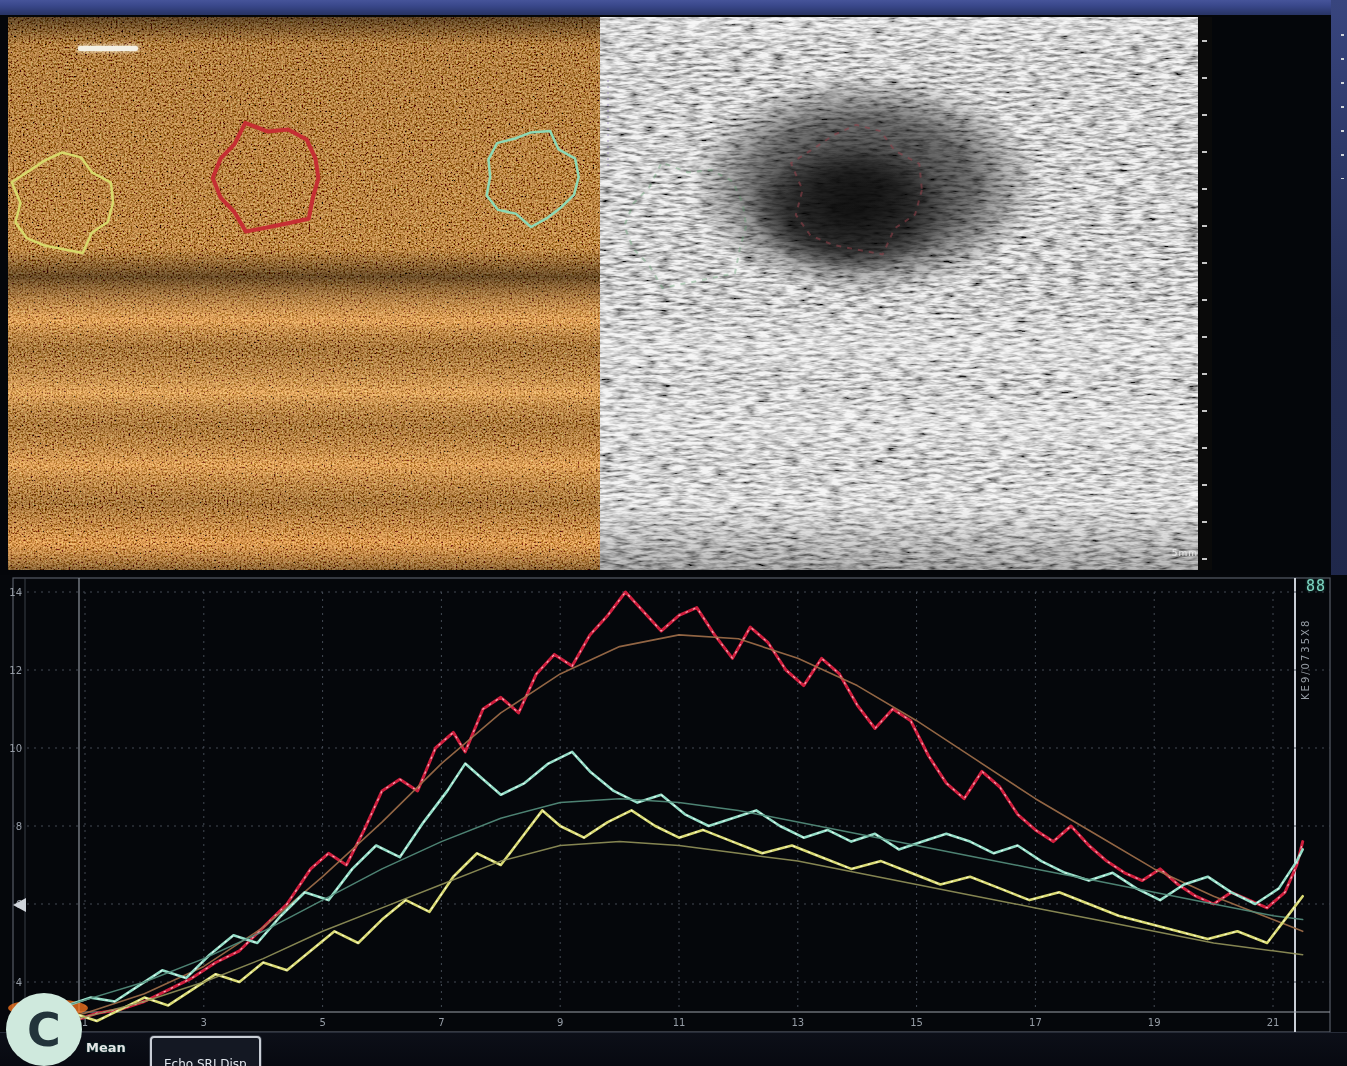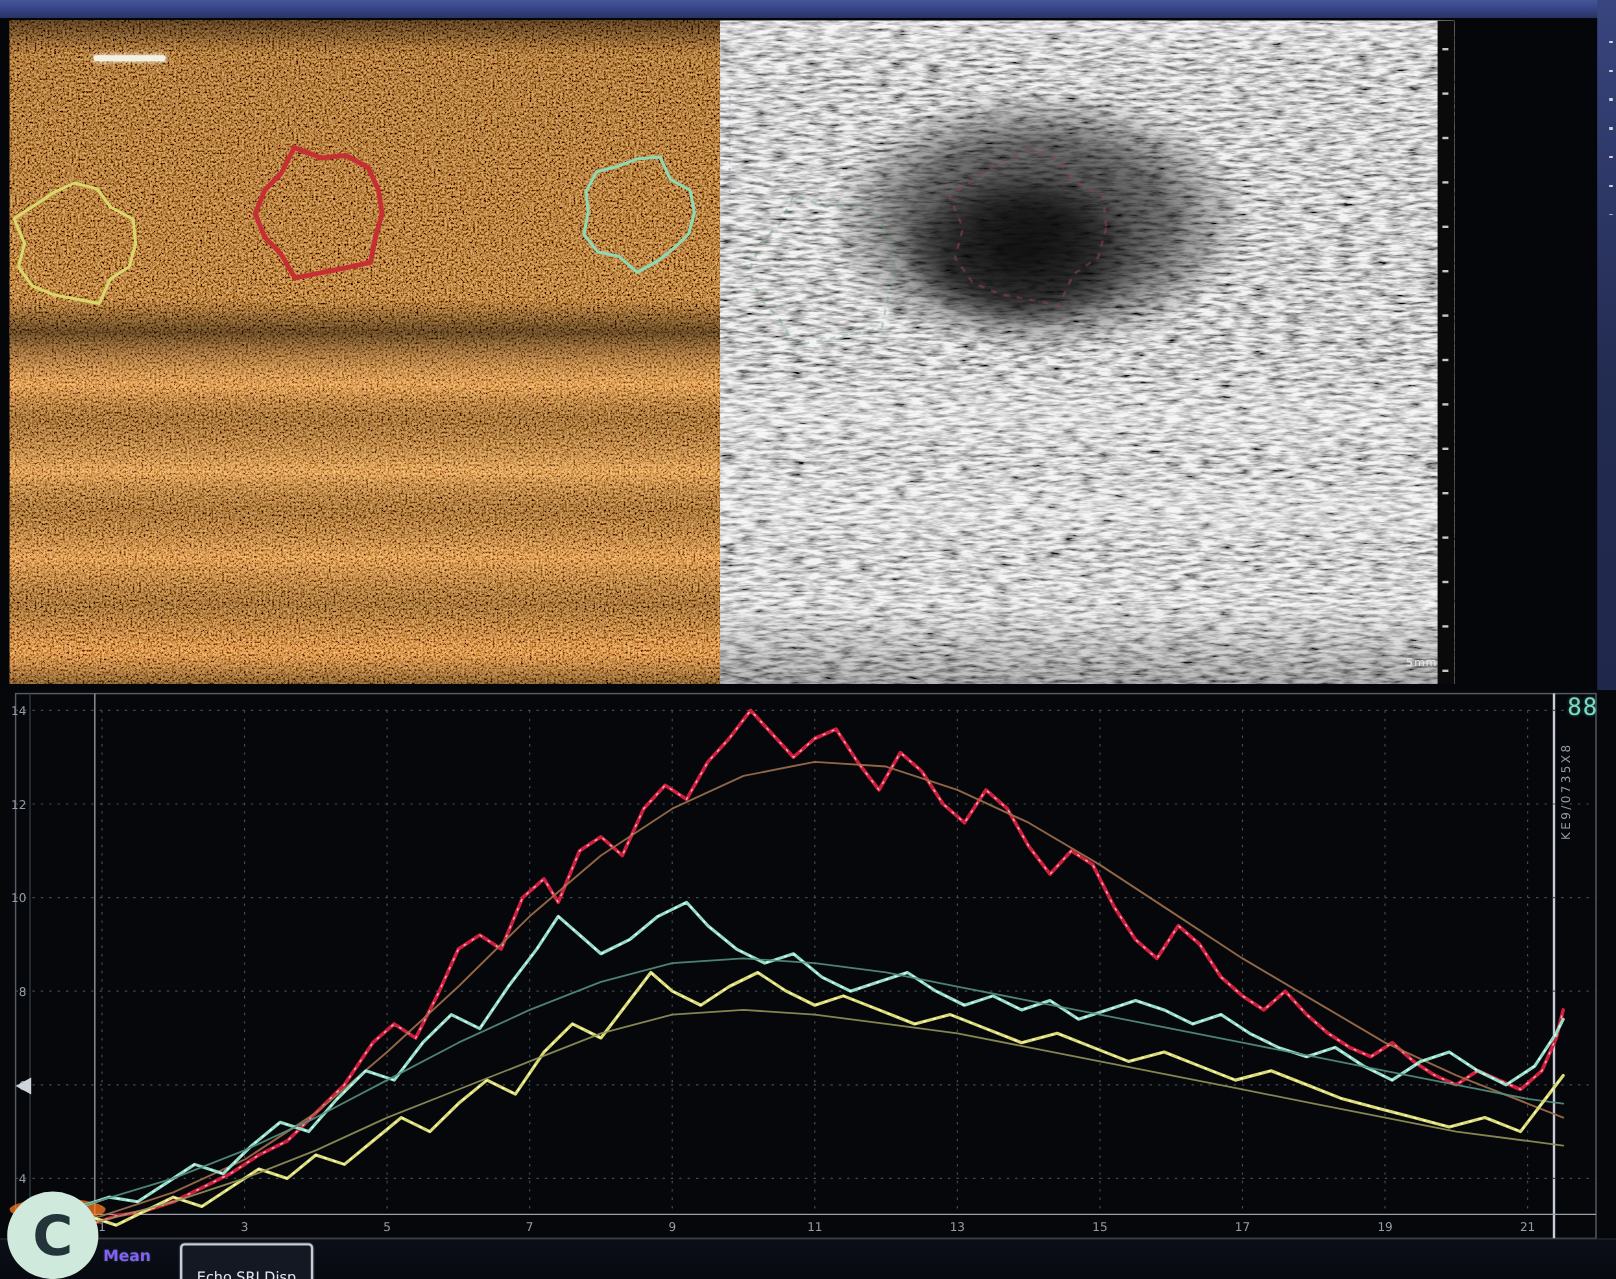--- a/index.html
+++ b/index.html
@@ -12,25 +12,25 @@
   .strip-ruler{position:absolute;left:1341px;top:34px;width:3px;height:145px;
           background:repeating-linear-gradient(to bottom,#cfd4da 0 2px,transparent 2px 24px);}
   .panel{position:absolute;}
   .panel svg{display:block;}
   .ceus{left:8px;top:17px;width:592px;height:553px;background:#160a04;}
   .bmode{left:600px;top:17px;width:612px;height:553px;background:#1c1c1c;}
   .mm-label{position:absolute;right:14px;bottom:12px;color:#e8e8e8;font-size:9px;letter-spacing:1px;}
   .chart-wrap{position:absolute;left:0;top:575px;width:1347px;height:491px;}
   .side-vertical{position:absolute;left:1300px;top:700px;color:#aeb6bf;font-size:10px;letter-spacing:2px;
           transform-origin:0 0;transform:rotate(-90deg);opacity:.85;}
-  .corner-icon{position:absolute;left:1306px;top:577px;color:#7fd8c4;font-size:20px;
+  .corner-icon{position:absolute;left:1306px;top:577px;color:#7fd8c4;font-size:15px;
           font-family:"DejaVu Sans Mono",monospace;letter-spacing:1px;text-shadow:0 0 3px #2a6f60;}
   .bottombar{position:absolute;left:0;top:1032px;width:1347px;height:34px;
           background:linear-gradient(to bottom,#0c0f18,#070910);border-top:1px solid #272c38;}
-  .tab-mean{position:absolute;left:86px;top:1040px;color:#8b5cf6;font-size:13px;font-weight:bold;
+  .tab-mean{position:absolute;left:86px;top:1040px;color:#e5e5e5;font-size:13px;font-weight:bold;
           text-shadow:0 0 2px #0c4f47;}
   .btn-echo{position:absolute;left:150px;top:1036px;height:20px;line-height:20px;padding:16px 12px;
           color:#e2e7ee;font-size:12px;background:#141823;border:2px solid #c9ced6;border-radius:4px;
           box-shadow:0 0 0 1px #30353f;}
   .figure-badge{position:absolute;left:6px;top:993px;width:76px;height:73px;border-radius:50%;
           background:#cfe9dd;display:flex;align-items:center;justify-content:center;}
   .figure-badge span{color:#23343b;font-size:46px;font-weight:bold;line-height:1;}
   .scalebar{position:absolute;left:70px;top:29px;width:60px;height:5px;background:#f4f0e4;
           border-radius:2px;box-shadow:0 0 4px #ffe;}
   text.tick{fill:#969da6;font-size:10px;font-family:"DejaVu Sans",sans-serif;}

